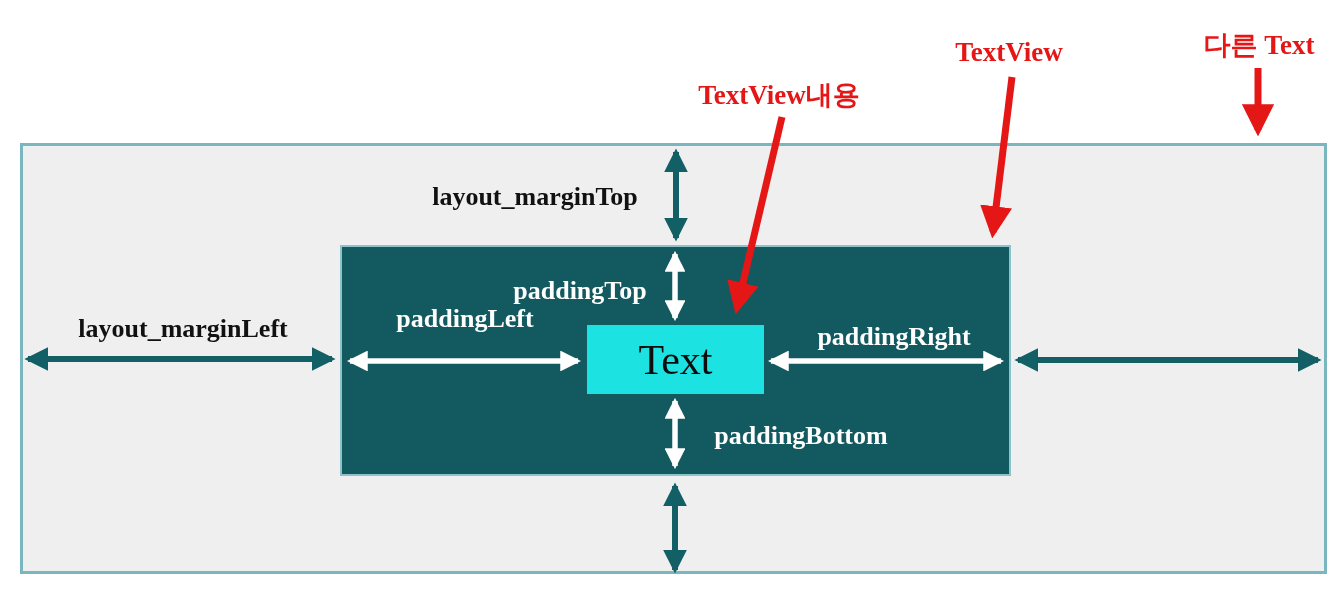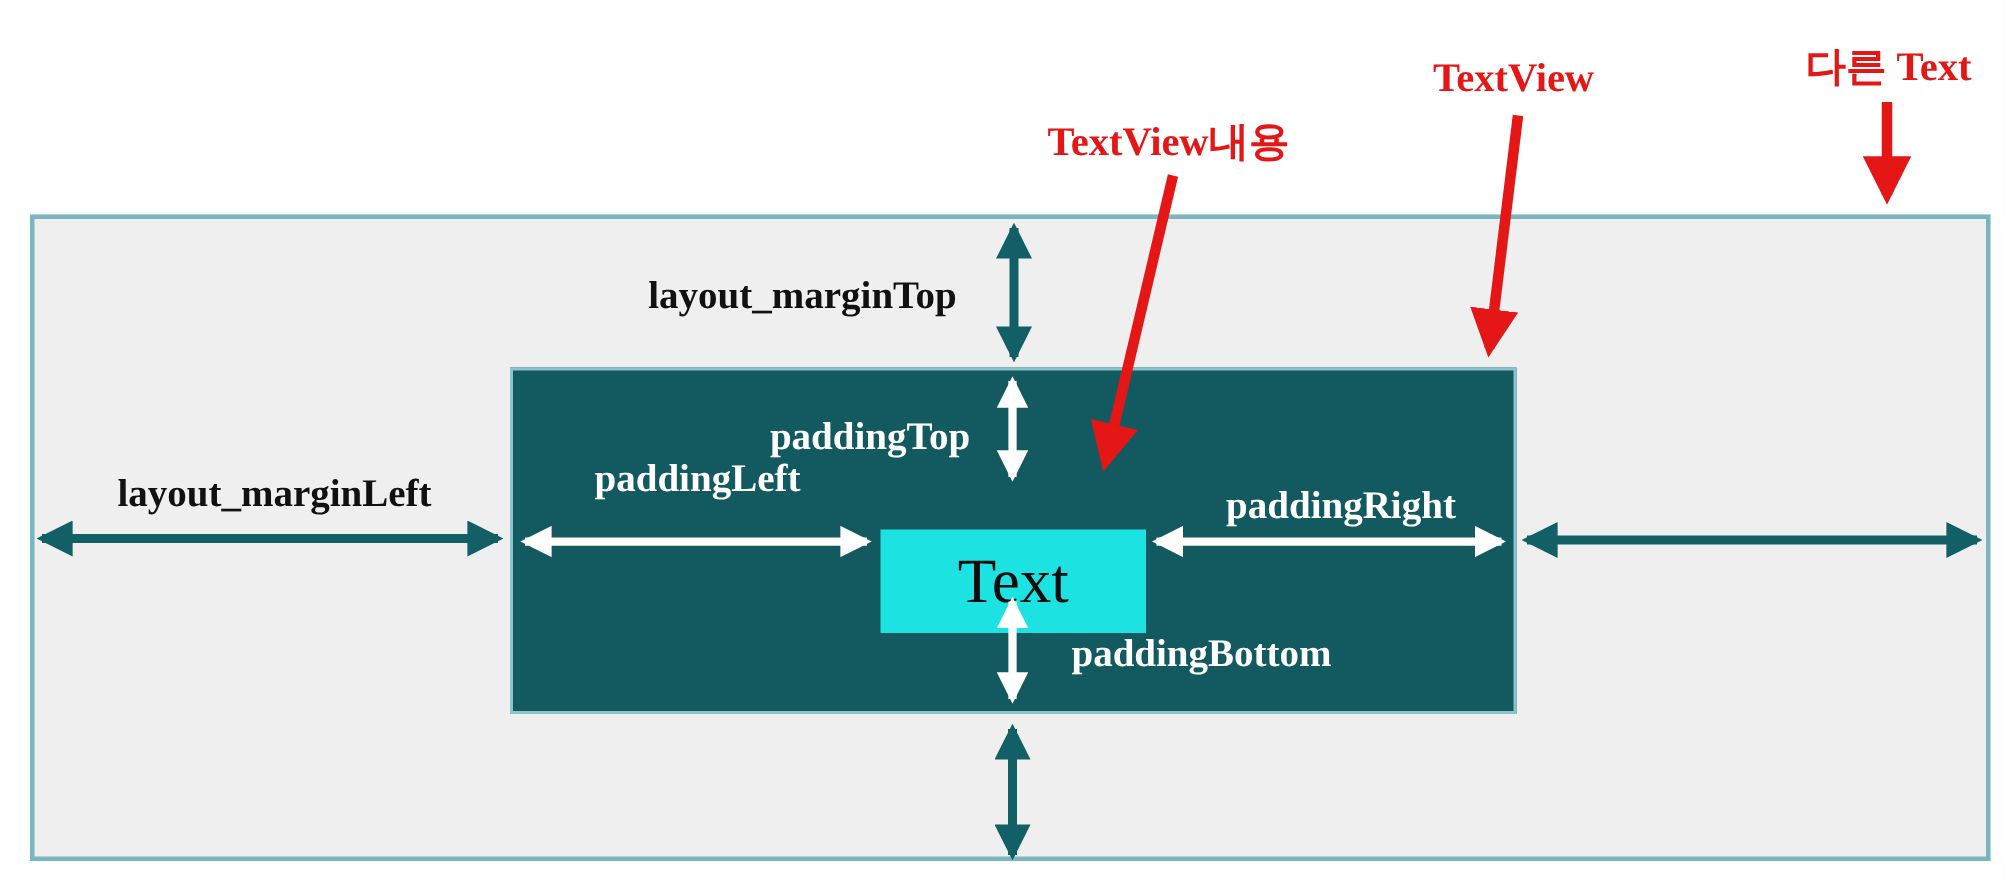--- a/index.html
+++ b/index.html
@@ -41,21 +41,20 @@
   .text-box {
     position: absolute;
     left: 587px;
     top: 325px;
     width: 177px;
     height: 69px;
     background: #1ce2e2;
     display: flex;
     align-items: center;
     justify-content: center;
-    margin-top: 28px;
   }
   .text-box span {
     font-size: 42px;
     font-weight: 400;
     color: #0d0d0d;
     line-height: 1;
   }
   .lbl {
     position: absolute;
     transform: translate(-50%, -50%);

